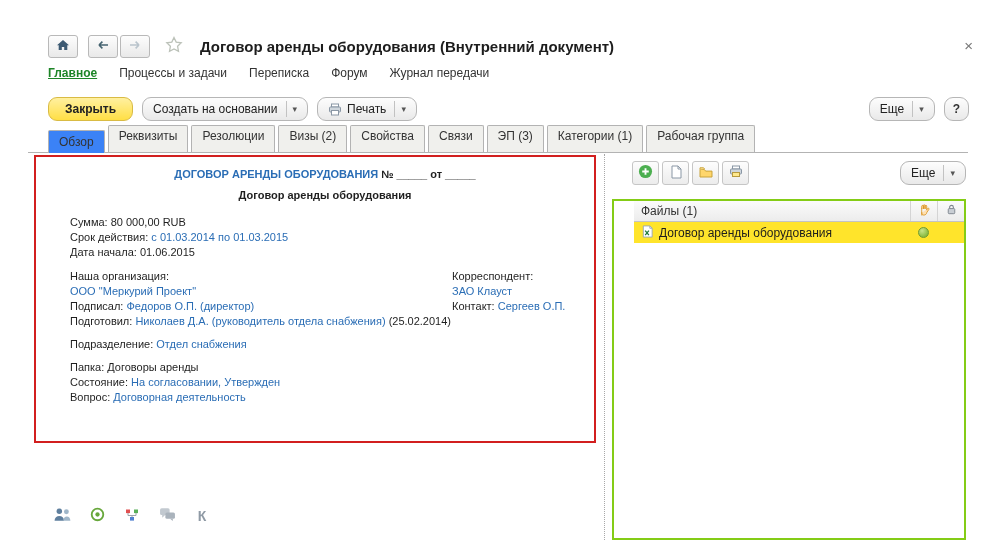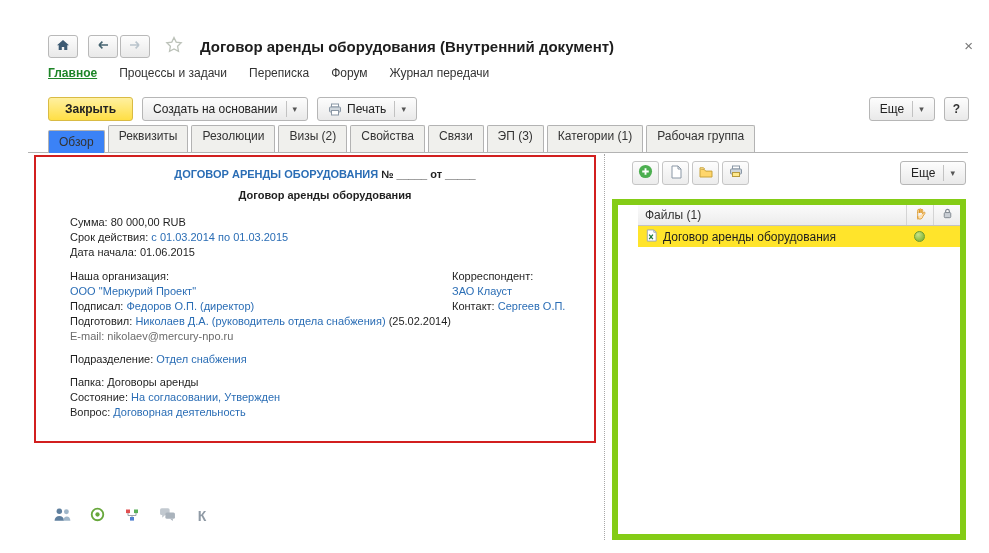--- a/index.html
+++ b/index.html
@@ -27,21 +27,21 @@
 
   
   .menu { top: 66px; left: 28px; display: flex; gap: 22px; align-items: flex-end; }
   .menu-item { color: #333; cursor: pointer; white-space: nowrap; }
   .menu-item.active { color: #1d8527; font-weight: bold; text-decoration: underline; }
 
   
   .cmdbar { top: 96px; left: 28px; right: 20px; height: 26px; display: flex; align-items: center; gap: 9px; }
   .btn {
     height: 24px; display: inline-flex; align-items: center; border: 1px solid #b6b6b6;
-    border-radius: 3px; background: linear-gradient(#fdfdfd, #e9e9e9); padding: 0 10px;
+    border-radius: 9px; background: linear-gradient(#fdfdfd, #e9e9e9); padding: 0 10px;
     color: #222; cursor: pointer; white-space: nowrap;
   }
   .btn-yellow { background: linear-gradient(#fff0a0, #ffdf45); border-color: #d9bb44; font-weight: bold; padding: 0 16px; }
   .btn .arr { border-left: 1px solid #c2c2c2; margin-left: 8px; padding-left: 6px; font-size: 9px; color: #555; height: 16px; display: flex; align-items: center; }
   .btn .pre-ico { margin-right: 5px; display: flex; }
   .cmd-spacer { flex: 1; }
   .btn-help { padding: 0 8px; font-weight: bold; color: #333; }
 
   
   .tabs { top: 130px; left: 28px; right: 21px; height: 23px; display: flex; align-items: flex-end; border-bottom: 1px solid #b3b3b3; }
@@ -68,21 +68,21 @@
   .vsplit { left: 604px; top: 154px; height: 386px; width: 1px; border-left: 1px dotted #a8a8a8; cursor: col-resize; }
 
   
   .files-toolbar { top: 160px; left: 612px; width: 354px; height: 26px; display: flex; align-items: center; gap: 3px; }
   .icon-btn {
     width: 27px; height: 24px; border: 1px solid #c6c6c6; border-radius: 3px;
     background: linear-gradient(#fdfdfd, #ececec); display: flex; align-items: center; justify-content: center; cursor: pointer;
   }
   .files-toolbar .cmd-spacer { flex: 1; }
 
-  .files-table { top: 199px; left: 612px; width: 354px; height: 341px; border: 6px solid #84cc16; background: #fff; }
+  .files-table { top: 199px; left: 612px; width: 354px; height: 341px; border: 2px solid #84cc16; background: #fff; }
   .ft-header { height: 21px; display: flex; background: linear-gradient(#fbfbfb, #ececec); border-bottom: 1px solid #c3c3c3; align-items: center; }
   .ft-name { flex: 1; padding-left: 7px; color: #333; }
   .ft-col { width: 27px; height: 100%; border-left: 1px solid #d4d4d4; display: flex; align-items: center; justify-content: center; }
   .ft-row { height: 21px; display: flex; align-items: center; background: #ffe42b; cursor: pointer; }
   .ft-row .ft-name { display: flex; align-items: center; gap: 5px; color: #1d1d1d; }
   .dot {
     width: 11px; height: 11px; border-radius: 50%;
     background: radial-gradient(circle at 35% 30%, #c8e48a, #8cbb42 70%);
     border: 1px solid #6d9a33; display: inline-block;
   }
@@ -208,24 +208,20 @@
     </div>
     <div class="line">
       <span>Подписал:</span>
       <span class="blue">Федоров О.П. (директор)</span>
     </div>
     <div class="line">
       <span>Подготовил:</span>
       <span class="blue">Николаев Д.А. (руководитель отдела снабжения)</span>
       <span>(25.02.2014)</span>
     </div>
-    <div class="line gray">
-      <span>E-mail:</span>
-      <span>nikolaev@mercury-npo.ru</span>
-    </div>
     <div class="gap8"></div>
 
     <div class="line">
       <span>Подразделение:</span>
       <span class="blue">Отдел снабжения</span>
     </div>
     <div class="gap8"></div>
 
     <div class="line">
       <span>Папка:</span>

